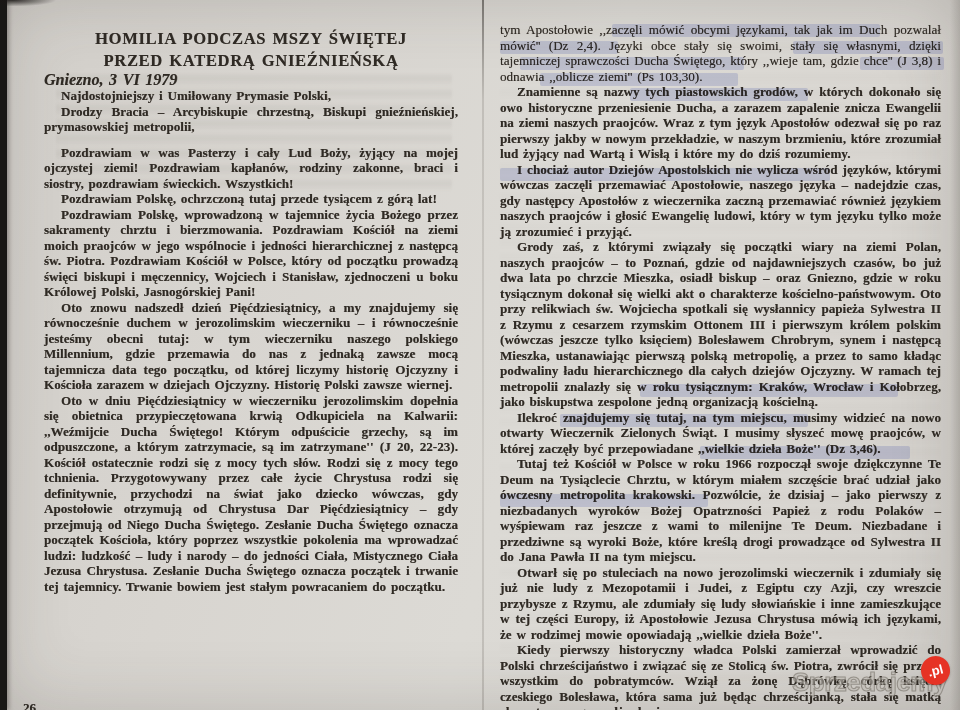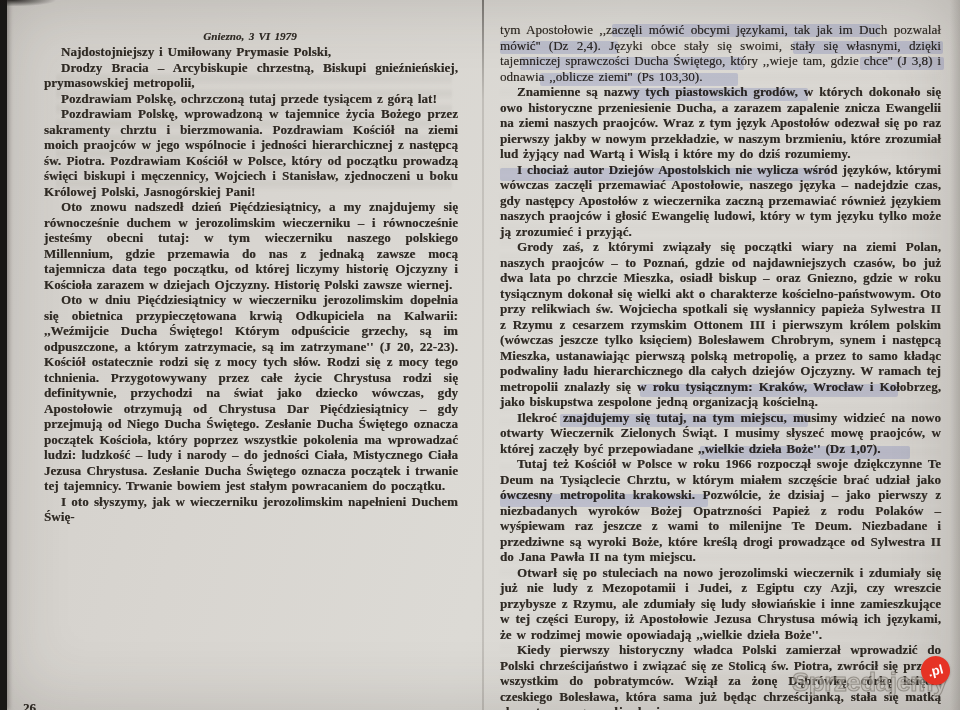--- a/index.html
+++ b/index.html
@@ -59,22 +59,22 @@
   .col p { margin: 0; }
   .indent { text-indent: 17px; font-weight: bold; }
 
   .title {
     text-align: center; font-weight: bold;
     font-size: 16.5px; line-height: 22px; letter-spacing: 0.7px;
     text-indent: 0;
   }
   .title span { display: block; }
   .dateline {
-    text-align: center; font-weight: bold; font-style: italic;
-    font-size: 11px; line-height: 16px;
+    text-align: left; font-weight: bold; font-style: italic;
+    font-size: 16px; line-height: 16px;
     margin-top: 23px; margin-bottom: 18px; padding-right: 2px;
   }
   .first-body { margin-top: 10px !important; }
 
   .page-number {
     position: absolute; left: 23px; top: 700px; z-index: 3;
     font-size: 13px; font-weight: bold; color: #2f2a24;
     text-shadow: 0.3px 0.3px 0 rgba(47,42,36,0.5);
   }
 
@@ -116,38 +116,42 @@
 
   <div class="edge-left"></div>
   <div class="corner-smudge"></div>
   <div class="seam"></div>
   <div class="edge-right"></div>
 
   <div class="ghost ghost-title-gap"></div>
   <div class="ghost ghost-right"></div>
 
   <div class="col col-left">
+    <p class="title">
+      <span>HOMILIA PODCZAS MSZY ŚWIĘTEJ</span>
+      <span>PRZED KATEDRĄ GNIEŹNIEŃSKĄ</span>
+    </p>
     <p class="dateline">Gniezno, 3 VI 1979</p>
 
     <p class="indent">Najdostojniejszy i Umiłowany Prymasie Polski,</p>
     <p class="indent">Drodzy Bracia – Arcybiskupie chrzestną, Biskupi gnieźnieńskiej, prymasowskiej metropolii,</p>
 
+    <p class="indent first-body">Pozdrawiam w was Pasterzy i cały Lud Boży, żyjący na mojej ojczystej ziemi! Pozdrawiam kapłanów, rodziny zakonne, braci i siostry, pozdrawiam świeckich. Wszystkich!</p>
     <p class="indent">Pozdrawiam Polskę, ochrzczoną tutaj przede tysiącem z górą lat!</p>
     <p class="indent">Pozdrawiam Polskę, wprowadzoną w tajemnice życia Bożego przez sakramenty chrztu i bierzmowania. Pozdrawiam Kościół na ziemi moich praojców w jego wspólnocie i jedności hierarchicznej z następcą św. Piotra. Pozdrawiam Kościół w Polsce, który od początku prowadzą święci biskupi i męczennicy, Wojciech i Stanisław, zjednoczeni u boku Królowej Polski, Jasnogórskiej Pani!</p>
     <p class="indent">Oto znowu nadszedł dzień Pięćdziesiątnicy, a my znajdujemy się równocześnie duchem w jerozolimskim wieczerniku – i równocześnie jesteśmy obecni tutaj: w tym wieczerniku naszego polskiego Millennium, gdzie przemawia do nas z jednaką zawsze mocą tajemnicza data tego początku, od której liczymy historię Ojczyzny i Kościoła zarazem w dziejach Ojczyzny. Historię Polski zawsze wiernej.</p>
     <p class="indent">Oto w dniu Pięćdziesiątnicy w wieczerniku jerozolimskim dopełnia się obietnica przypieczętowana krwią Odkupiciela na Kalwarii: ,,Weźmijcie Ducha Świętego! Którym odpuścicie grzechy, są im odpuszczone, a którym zatrzymacie, są im zatrzymane'' (J 20, 22-23). Kościół ostatecznie rodzi się z mocy tych słów. Rodzi się z mocy tego tchnienia. Przygotowywany przez całe życie Chrystusa rodzi się definitywnie, przychodzi na świat jako dziecko wówczas, gdy Apostołowie otrzymują od Chrystusa Dar Pięćdziesiątnicy – gdy przejmują od Niego Ducha Świętego. Zesłanie Ducha Świętego oznacza początek Kościoła, który poprzez wszystkie pokolenia ma wprowadzać ludzi: ludzkość – ludy i narody – do jedności Ciała, Mistycznego Ciała Jezusa Chrystusa. Zesłanie Ducha Świętego oznacza początek i trwanie tej tajemnicy. Trwanie bowiem jest stałym powracaniem do początku.</p>
-    <p class="indent">I oto słyszymy, jak w wieczerniku jerozolimskim napełnieni Duchem Świę-</p>
   </div>
 
   <div class="col col-right">
     <p>tym Apostołowie ,,zaczęli mówić obcymi językami, tak jak im Duch pozwalał mówić'' (Dz 2,4). Języki obce stały się swoimi, stały się własnymi, dzięki tajemniczej sprawczości Ducha Świętego, który ,,wieje tam, gdzie chce'' (J 3,8) i odnawia ,,oblicze ziemi'' (Ps 103,30).</p>
     <p class="indent">Znamienne są nazwy tych piastowskich grodów, w których dokonało się owo historyczne przeniesienie Ducha, a zarazem zapalenie znicza Ewangelii na ziemi naszych praojców. Wraz z tym język Apostołów odezwał się po raz pierwszy jakby w nowym przekładzie, w naszym brzmieniu, które zrozumiał lud żyjący nad Wartą i Wisłą i które my do dziś rozumiemy.</p>
     <p class="indent">I chociaż autor Dziejów Apostolskich nie wylicza wśród języków, którymi wówczas zaczęli przemawiać Apostołowie, naszego języka – nadejdzie czas, gdy następcy Apostołów z wieczernika zaczną przemawiać również językiem naszych praojców i głosić Ewangelię ludowi, który w tym języku tylko może ją zrozumieć i przyjąć.</p>
     <p class="indent">Grody zaś, z którymi związały się początki wiary na ziemi Polan, naszych praojców – to Poznań, gdzie od najdawniejszych czasów, bo już dwa lata po chrzcie Mieszka, osiadł biskup – oraz Gniezno, gdzie w roku tysiącznym dokonał się wielki akt o charakterze kościelno-państwowym. Oto przy relikwiach św. Wojciecha spotkali się wysłannicy papieża Sylwestra II z Rzymu z cesarzem rzymskim Ottonem III i pierwszym królem polskim (wówczas jeszcze tylko księciem) Bolesławem Chrobrym, synem i następcą Mieszka, ustanawiając pierwszą polską metropolię, a przez to samo kładąc podwaliny ładu hierarchicznego dla całych dziejów Ojczyzny. W ramach tej metropolii znalazły się w roku tysiącznym: Kraków, Wrocław i Kołobrzeg, jako biskupstwa zespolone jedną organizacją kościelną.</p>
-    <p class="indent">Ilekroć znajdujemy się tutaj, na tym miejscu, musimy widzieć na nowo otwarty Wieczernik Zielonych Świąt. I musimy słyszeć mowę praojców, w której zaczęły być przepowiadane ,,wielkie dzieła Boże'' (Dz 1,07).</p>
+    <p class="indent">Ilekroć znajdujemy się tutaj, na tym miejscu, musimy widzieć na nowo otwarty Wieczernik Zielonych Świąt. I musimy słyszeć mowę praojców, w której zaczęły być przepowiadane ,,wielkie dzieła Boże'' (Dz 3,46).</p>
     <p class="indent">Tutaj też Kościół w Polsce w roku 1966 rozpoczął swoje dziękczynne Te Deum na Tysiąclecie Chrztu, w którym miałem szczęście brać udział jako ówczesny metropolita krakowski. Pozwólcie, że dzisiaj – jako pierwszy z niezbadanych wyroków Bożej Opatrzności Papież z rodu Polaków – wyśpiewam raz jeszcze z wami to milenijne Te Deum. Niezbadane i przedziwne są wyroki Boże, które kreślą drogi prowadzące od Sylwestra II do Jana Pawła II na tym miejscu.</p>
     <p class="indent">Otwarł się po stuleciach na nowo jerozolimski wieczernik i zdumiały się już nie ludy z Mezopotamii i Judei, z Egiptu czy Azji, czy wreszcie przybysze z Rzymu, ale zdumiały się ludy słowiańskie i inne zamieszkujące w tej części Europy, iż Apostołowie Jezusa Chrystusa mówią ich językami, że w rodzimej mowie opowiadają ,,wielkie dzieła Boże''.</p>
     <p class="indent">Kiedy pierwszy historyczny władca Polski zamierzał wprowadzić do Polski chrześcijaństwo i związać się ze Stolicą św. Piotra, zwrócił się przede wszystkim do pobratymców. Wziął za żonę Dąbrówkę, córkę księcia czeskiego Bolesława, która sama już będąc chrześcijanką, stała się matką chrzestną swego małżonka i</p>
   </div>
 
   <div class="page-number">26</div>
 
   <div class="ba" style="left:612px; top:24px;  width:268px; height:13px;"></div>
   <div class="ba" style="left:500px; top:41px;  width:118px; height:13px;"></div>
   <div class="ba" style="left:793px; top:41px;  width:150px; height:13px;"></div>

